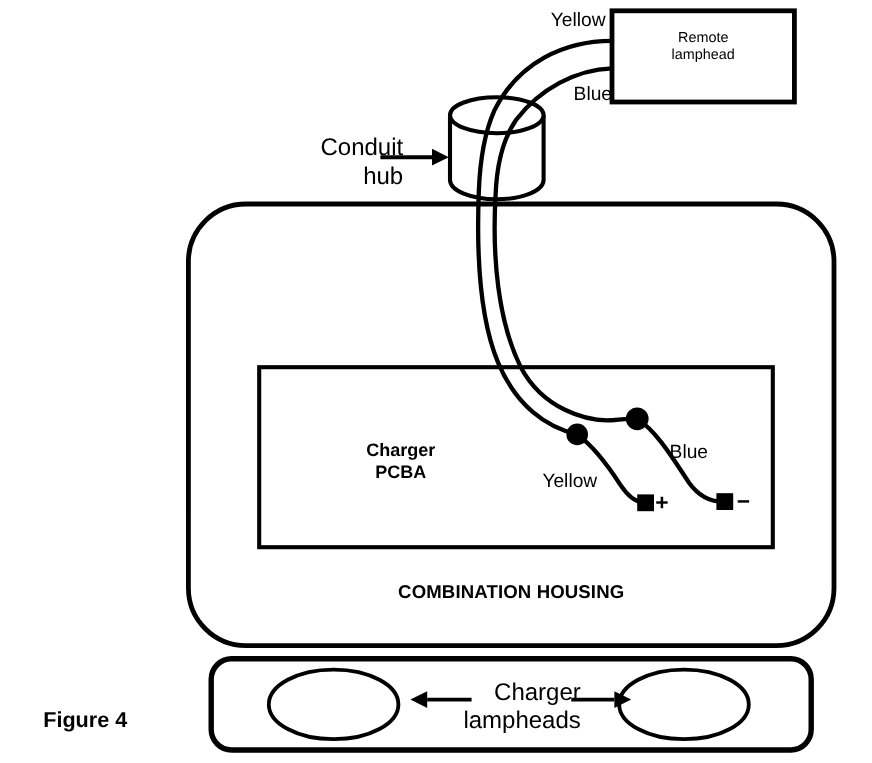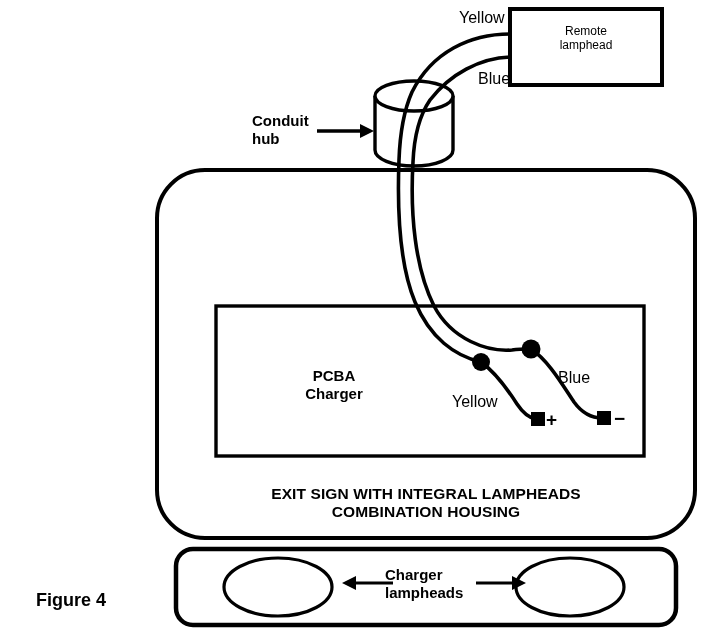--- a/index.html
+++ b/index.html
@@ -28,23 +28,23 @@
     position: absolute;
     color: #000000;
     white-space: nowrap;
     line-height: 1.18;
   }
   .wire-lbl {
     font-size: 16px;
     font-weight: normal;
   }
   .bold-lbl {
-    font-size: 15px;
-    font-weight: bold;
-    text-align: left;
+    font-size: 20px;
+    font-weight: normal;
+    text-align: right;
   }
   .box-lbl {
     font-size: 12px;
     font-weight: normal;
     text-align: center;
   }
   .housing-lbl {
     font-size: 15.5px;
     font-weight: bold;
     text-align: center;
@@ -135,34 +135,33 @@
   <div class="lbl wire-lbl" style="left:459px; top:9px;">Yellow</div>
 
   <div class="lbl wire-lbl" style="left:478px; top:70px;">Blue</div>
 
   <div class="lbl bold-lbl" style="left:252px; top:112px; width:84px;">
     <div>Conduit</div>
     <div>hub</div>
   </div>
 
   <div class="lbl pcba-lbl" style="left:275px; top:367px; width:118px;">
+    <div>Charger</div>
     <div>PCBA</div>
-    <div>Charger</div>
   </div>
 
   <div class="lbl wire-lbl" style="left:452px; top:393px;">Yellow</div>
 
   <div class="lbl wire-lbl" style="left:558px; top:369px;">Blue</div>
 
   <div class="lbl sign-lbl" style="left:546px; top:409px; font-size:19px;">+</div>
 
   <div class="lbl sign-lbl" style="left:614px; top:408px; font-size:19px;">−</div>
 
   <div class="lbl housing-lbl" style="left:157px; top:485px; width:538px;">
-    <div>EXIT SIGN WITH INTEGRAL LAMPHEADS</div>
     <div>COMBINATION HOUSING</div>
   </div>
 
   <div class="lbl bold-lbl" style="left:385px; top:566px; width:99px;">
     <div>Charger</div>
     <div>lampheads</div>
   </div>
 
   <div class="lbl fig-lbl" style="left:36px; top:590px;">Figure 4</div>
 

